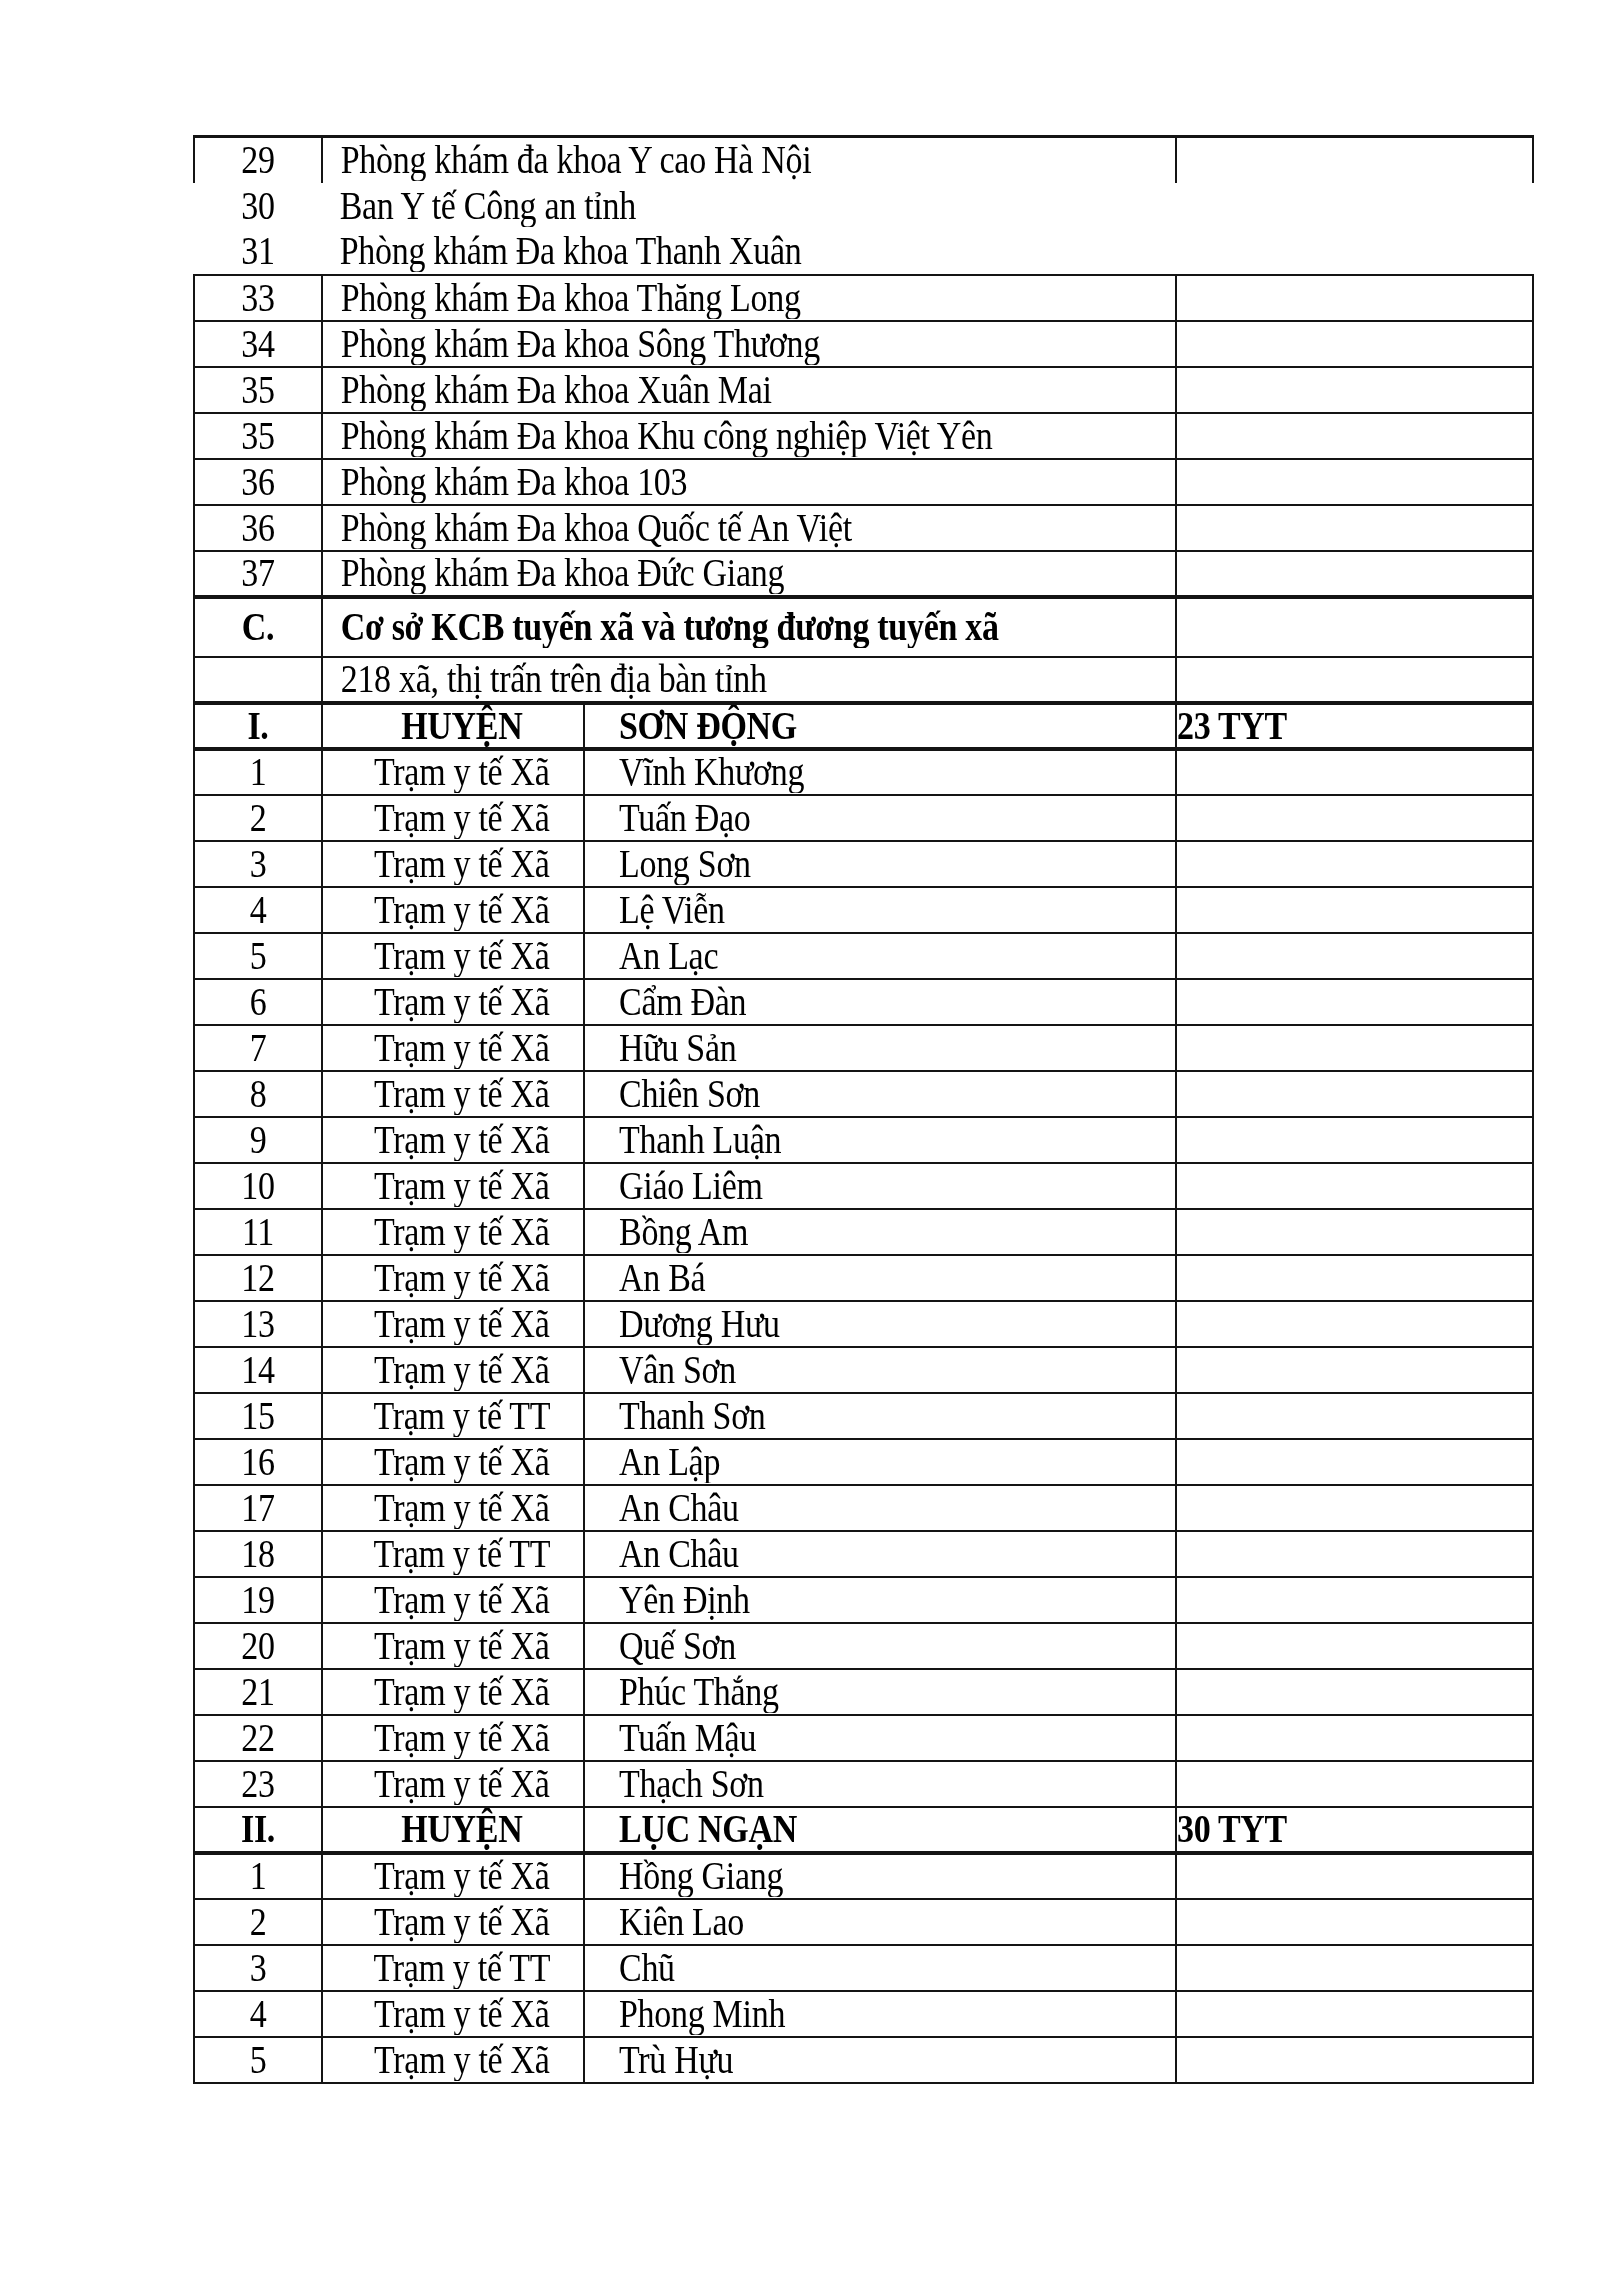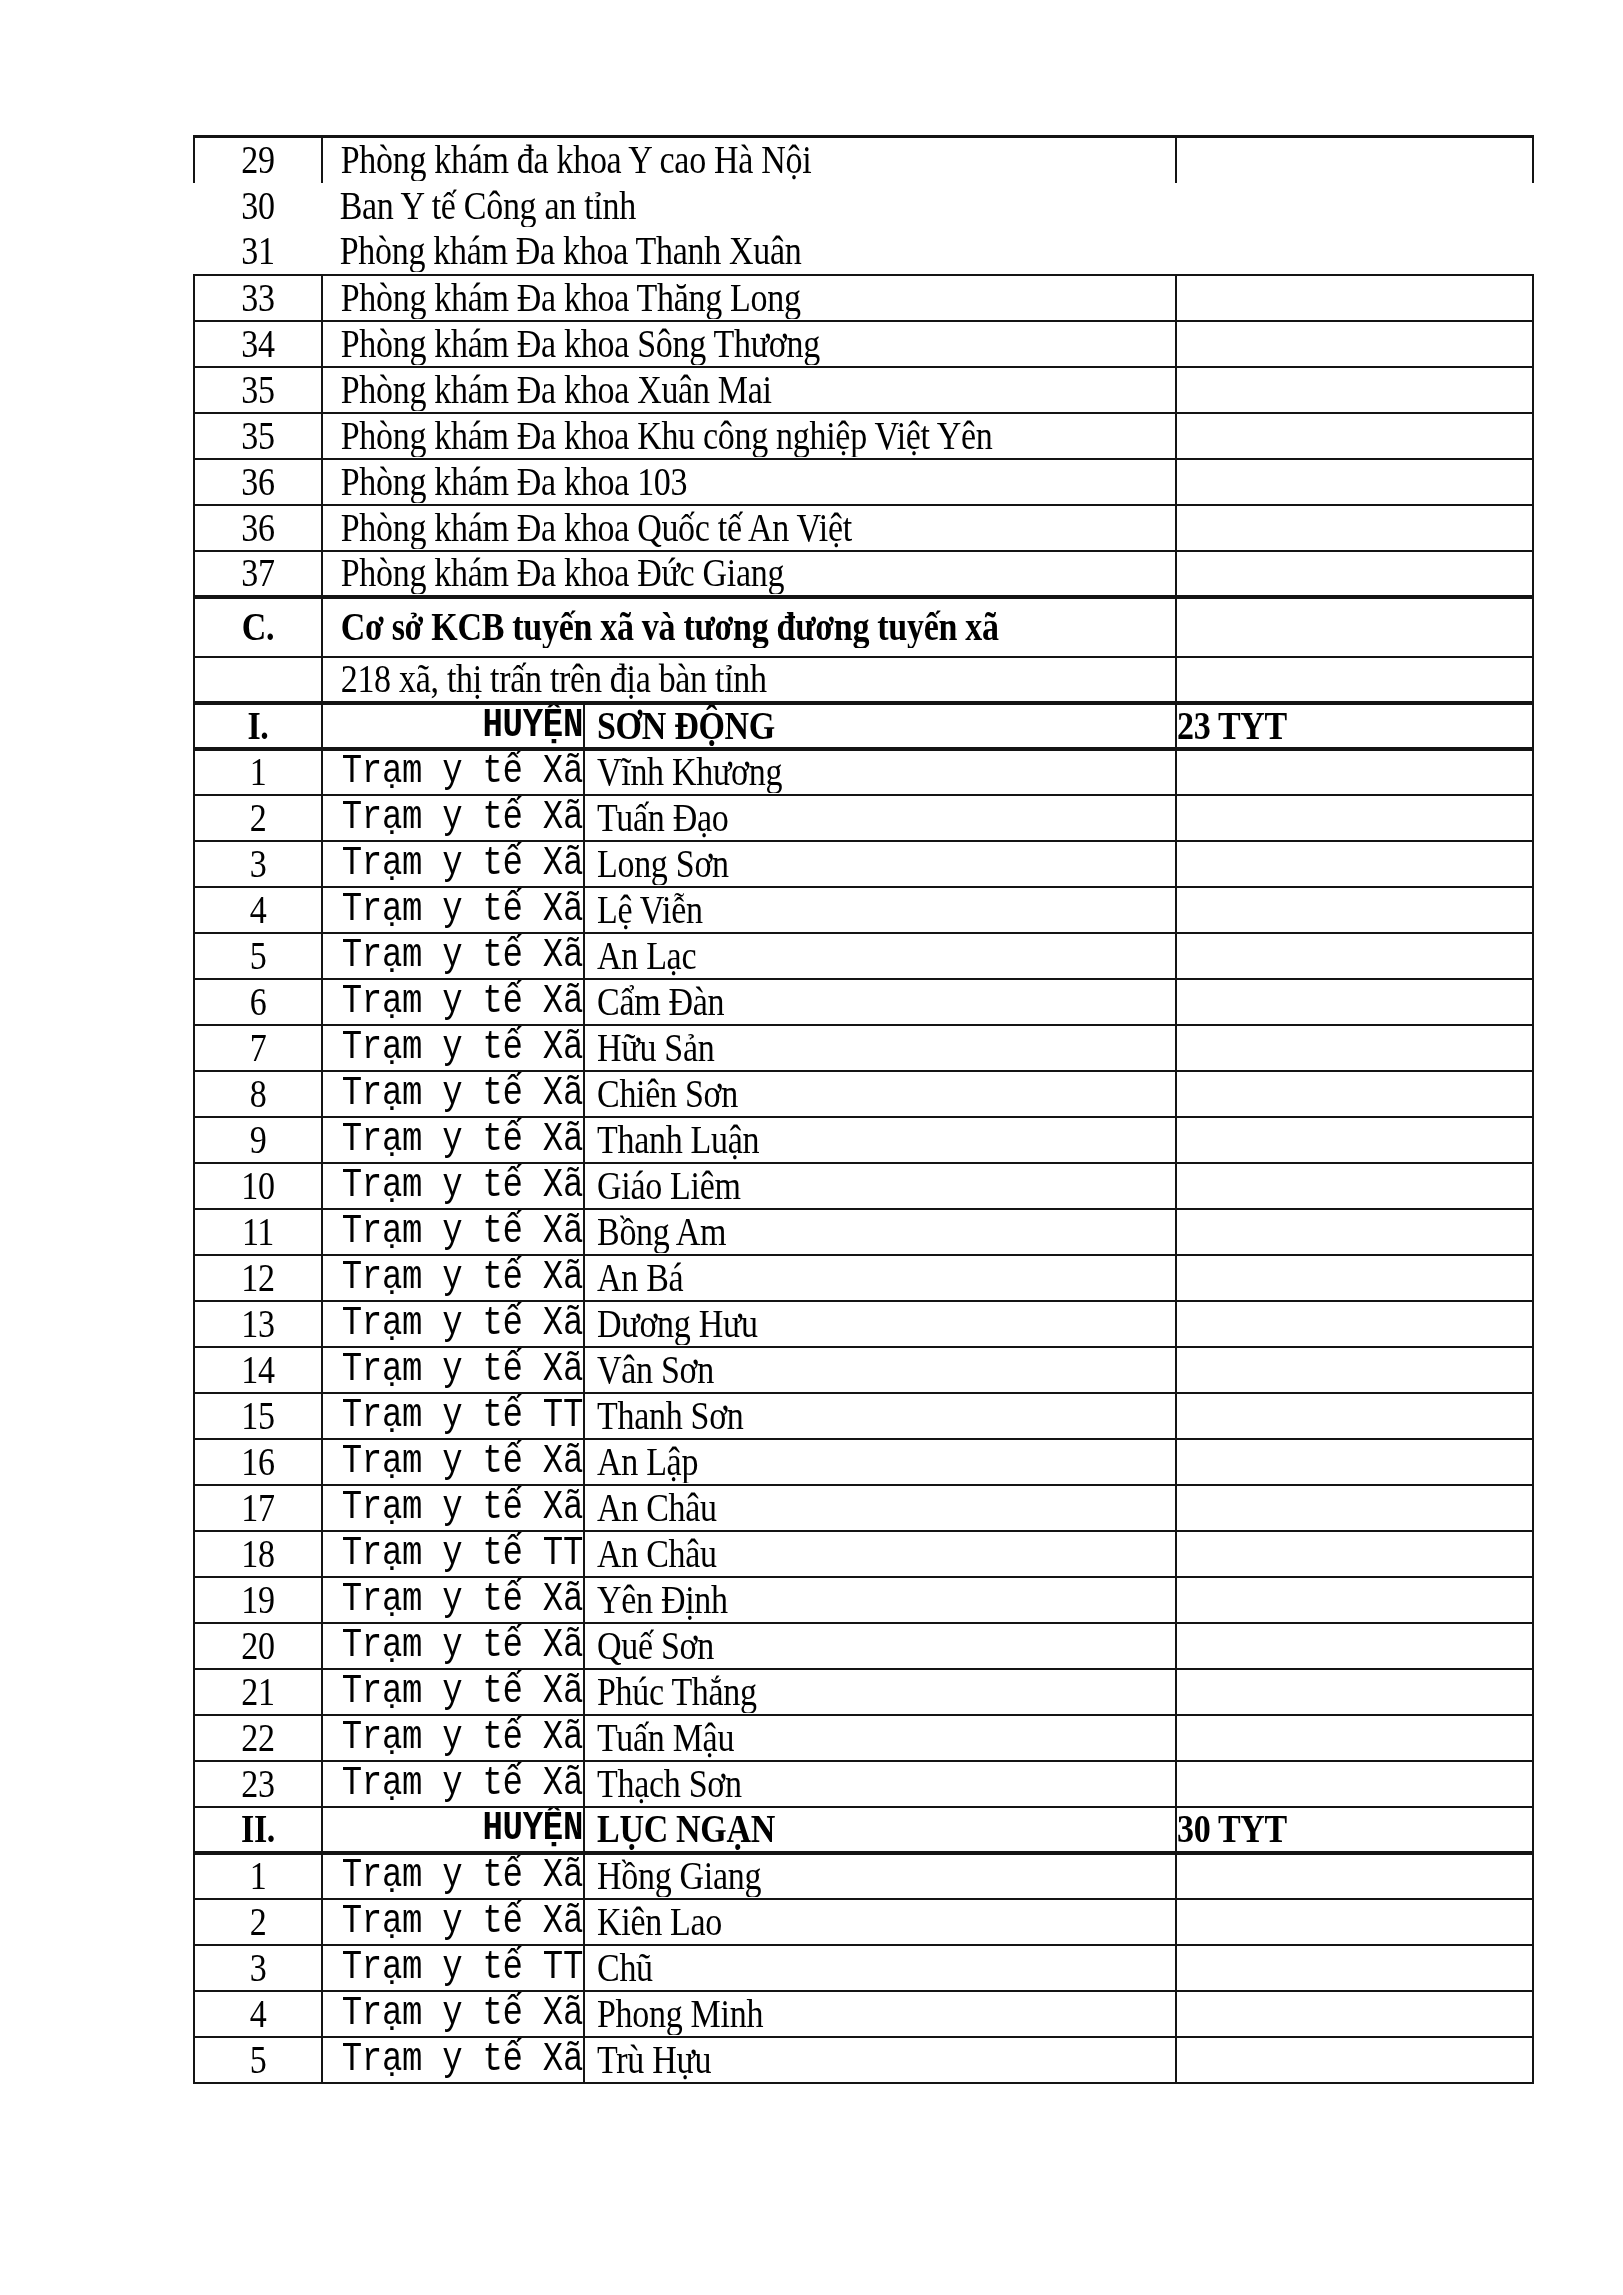--- a/index.html
+++ b/index.html
@@ -45,22 +45,22 @@
   
   tr.g td          { border: 2.6px solid #141414; }
   tr.row-top td    { border: 2.6px solid #141414; border-top-width: 3.9px; border-bottom: none; }
   tr.row-none td   { border: none; }
   tr.row-bottom td { border: 2.6px solid #141414; border-top: none; }
   tr.thick td      { border-bottom-width: 4.6px; }
 
   tr.bold td { font-weight: 700; }
 
   td.c1 { text-align: center; margin-left: 18px; }
-  td.c2 { text-align: right; padding-left: 17.7px; font-family: Liberation Mono, monospace; }
-  td.c3 { text-align: left; padding-left: 12px; }
+  td.c2 { text-align: center; padding-left: 17.7px; }
+  td.c3 { text-align: left; padding-left: 34px; }
   td.cn { text-align: left; padding-left: 17.7px; margin-top: 19px; }
   td.c4 { text-align: left; font-weight: 700; font-family: Liberation Serif, serif; }
 </style>
 </head>
 <body>
 
 <div class="page">
   <table class="facility-table">
     <colgroup>
       <col class="col-1">

